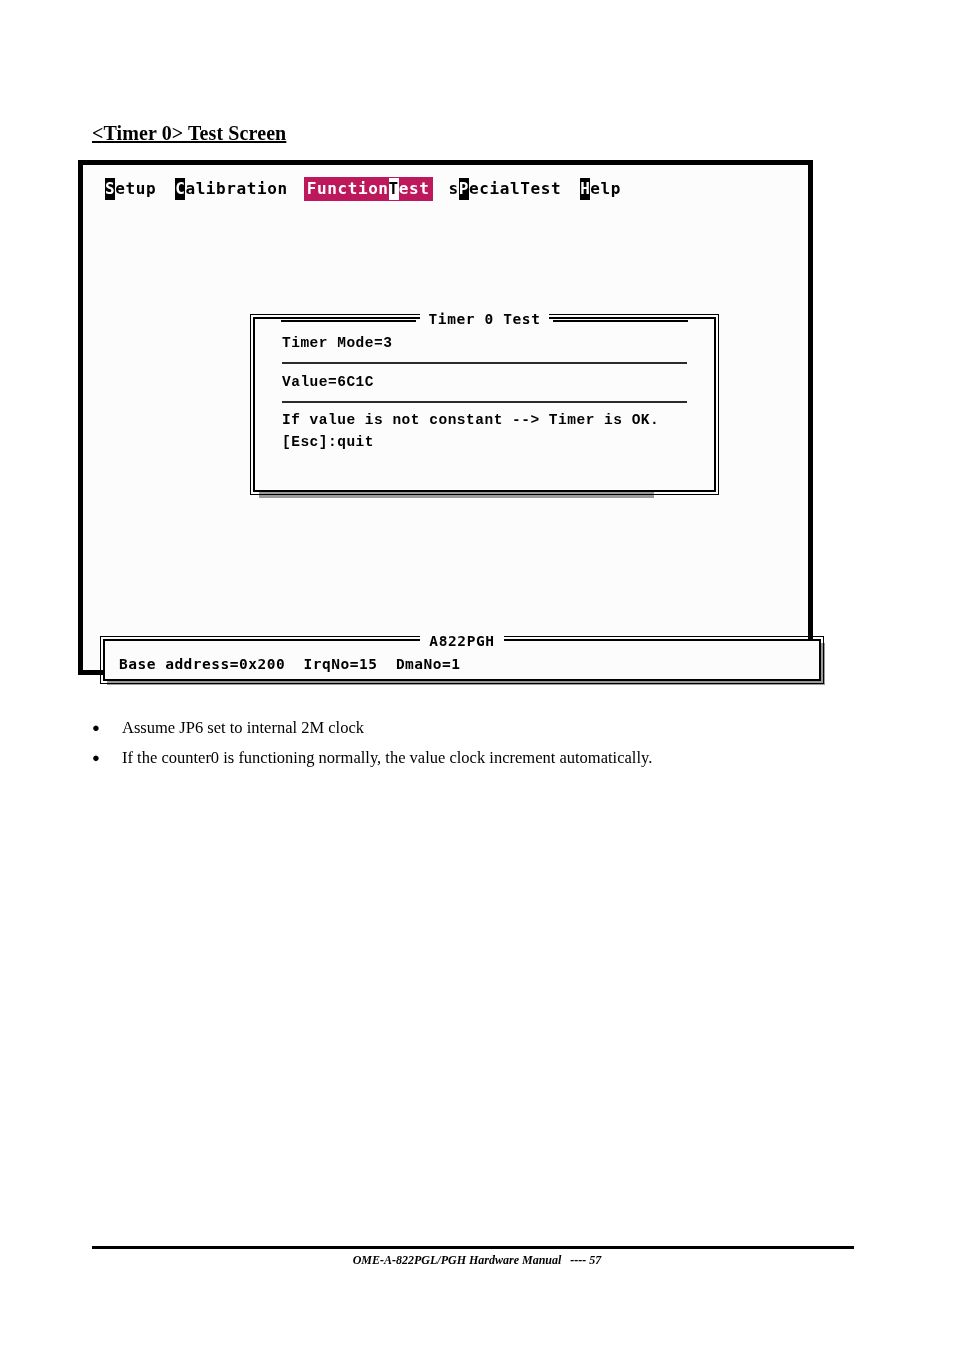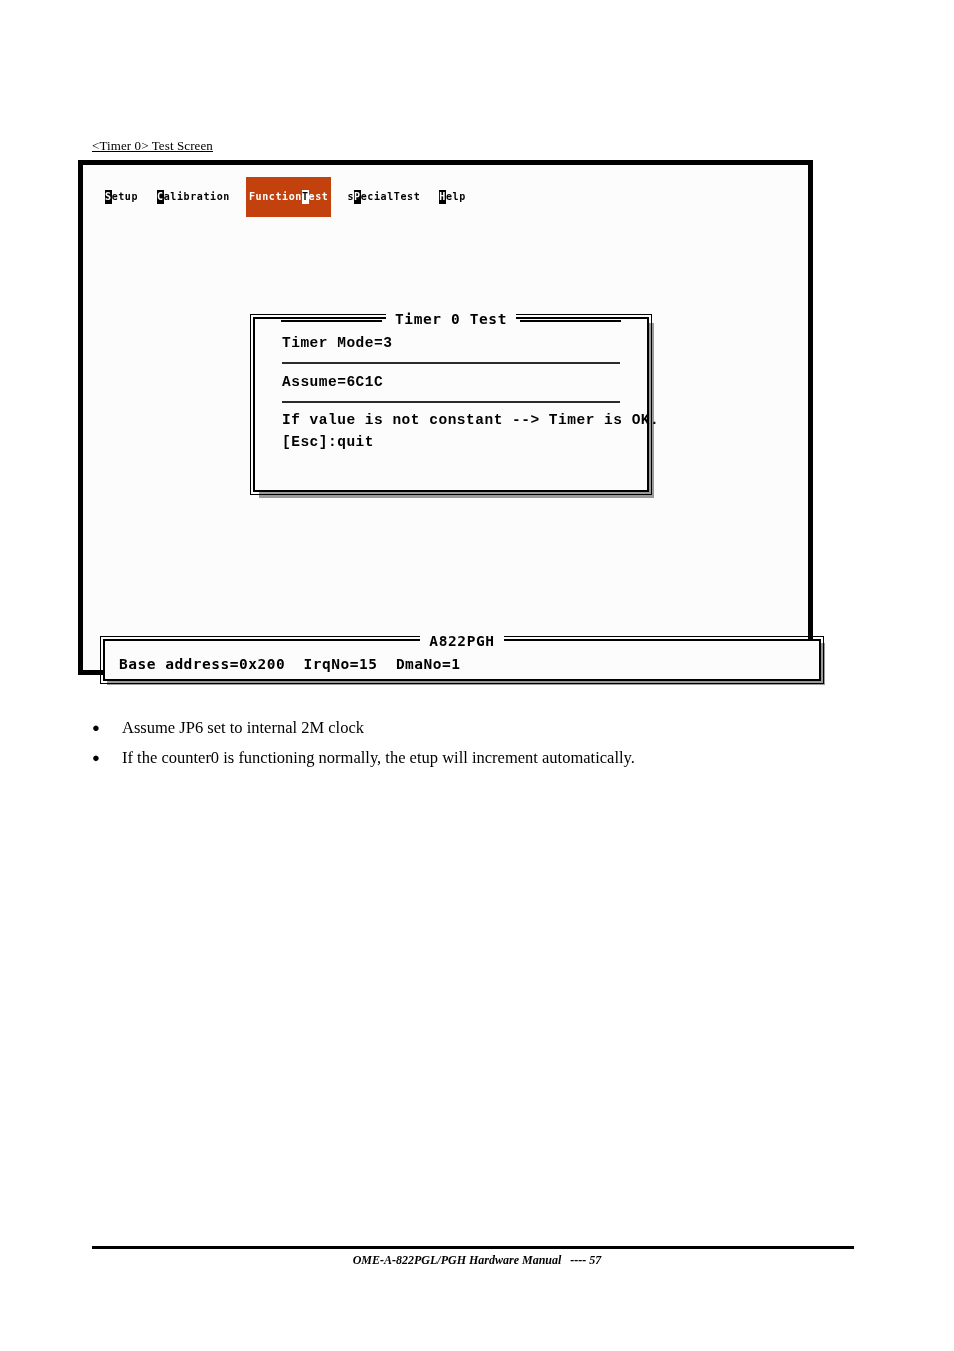--- a/index.html
+++ b/index.html
@@ -15,26 +15,25 @@
     color: #000000;
     overflow: hidden;
   }
 
   
   .page-heading {
     position: absolute;
     left: 92px;
     top: 122px;
     font-family: "Liberation Serif", "DejaVu Serif", serif;
-    font-size: 13px;
-    font-weight: normal;
+    font-size: 20px;
+    font-weight: bold;
     text-decoration: underline;
     letter-spacing: 0.1px;
     white-space: nowrap;
-    margin-top: 16px;
   }
 
   
   .dos-frame {
     position: absolute;
     left: 78px;
     top: 160px;
     width: 735px;
     height: 515px;
     border: 5px solid #000000;
@@ -44,53 +43,53 @@
   }
 
   
   .menu-bar {
     position: absolute;
     left: 22px;
     top: 12px;
     display: flex;
     align-items: baseline;
     white-space: nowrap;
-    font-size: 10px;
+    font-size: 16px;
     font-weight: bold;
     letter-spacing: 0.6px;
     line-height: 20px;
   }
   .menu-item {
     display: inline-block;
     margin-right: 19px;
     white-space: pre;
   }
   .menu-item.selected {
-    background: #c2410c;
+    background: #be185d;
     color: #ffffff;
-    padding: 10px 3px;
+    padding: 2px 3px;
     margin-left: -3px;
     margin-right: 16px;
   }
   .hot {
     background: #000000;
     color: #ffffff;
     padding: 1px 0 2px 0;
   }
   .menu-item.selected .hot {
     background: #ffffff;
     color: #000000;
   }
 
   
   .dialog {
     position: absolute;
     left: 170px;
     top: 152px;
-    width: 396px;
+    width: 463px;
     height: 175px;
     box-sizing: border-box;
     background: #fcfcfc;
     border: 2px solid #000000;
     outline: 1px solid #000000;
     outline-offset: 2px;
     font-size: 14.5px;
     font-weight: bold;
     letter-spacing: 0.5px;
   }
@@ -270,21 +269,21 @@
       <span class="dialog-title">Timer 0 Test</span>
       <span class="titlebar-rule right"></span>
     </div>
 
     <div class="dialog-body">
 
       <div class="dlg-line">Timer Mode=3</div>
 
       <div class="dlg-sep"></div>
 
-      <div class="dlg-line">Assume=6C1C</div>
+      <div class="dlg-line">Value=6C1C</div>
 
       <div class="dlg-sep"></div>
 
       <div class="dlg-block">
         <div class="dlg-line">If value is not constant --&gt; Timer is OK.</div>
         <div class="dlg-line">[Esc]:quit</div>
       </div>
 
     </div>
   </div>
@@ -304,19 +303,19 @@
 
 <div class="bullets">
 
   <div class="bullet-row">
     <span class="bullet-dot">●</span>
     <span class="bullet-text">Assume JP6 set to internal 2M clock</span>
   </div>
 
   <div class="bullet-row">
     <span class="bullet-dot">●</span>
-    <span class="bullet-text">If the counter0 is functioning normally, the etup will increment automatically.</span>
+    <span class="bullet-text">If the counter0 is functioning normally, the value clock increment automatically.</span>
   </div>
 
 </div>
 
 <div class="footer-rule"></div>
 <div class="footer-text">OME-A-822PGL/PGH Hardware Manual   ---- 57</div>
 
 </body></html>

